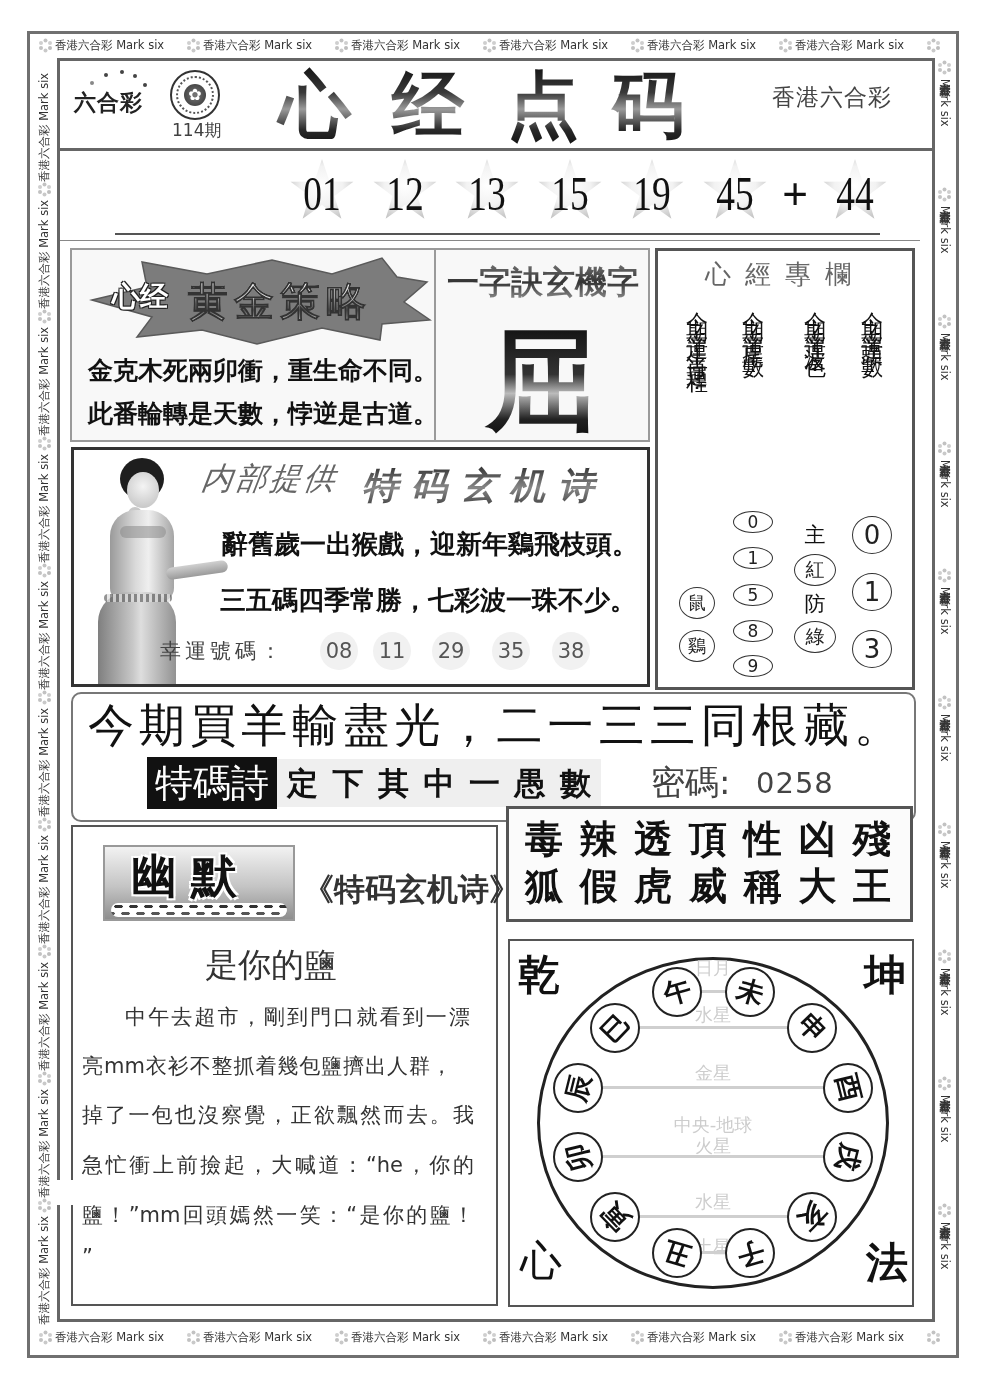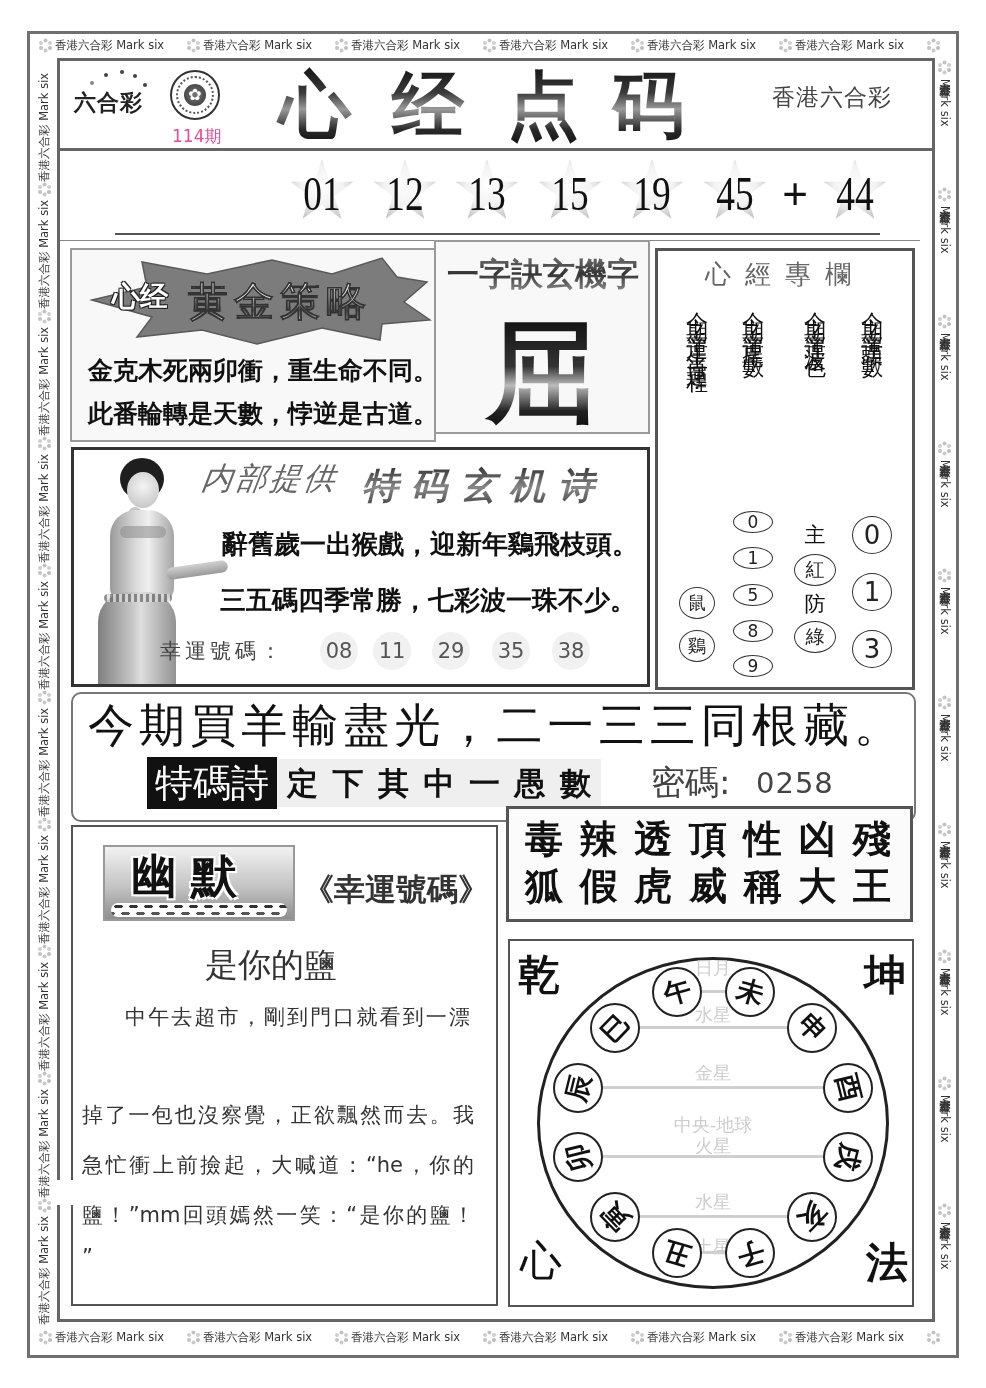--- a/index.html
+++ b/index.html
@@ -134,21 +134,21 @@
     <div class="dot" style="left:104px;top:73px"></div>
     <div class="dot" style="left:120px;top:70px"></div>
     <div class="dot" style="left:133px;top:74px"></div>
     <div class="dot" style="left:143px;top:83px"></div>
     <div class="a" style="left:74px;top:90px;font:bold 22px/26px 'DejaVu Sans',sans-serif;color:#222;letter-spacing:1px">六合彩</div>
   </div>
   <div class="a" style="left:170px;top:70px;width:50px;height:50px;border:2px solid #333;border-radius:50%;background:#fff">
     <div class="a" style="left:4px;top:4px;width:38px;height:38px;border:2px dotted #555;border-radius:50%"></div>
     <div class="a" style="left:12px;top:12px;width:22px;height:22px;border-radius:50%;background:radial-gradient(#777,#333);color:#fff;font:16px/22px 'DejaVu Sans',sans-serif;text-align:center">✿</div>
   </div>
-  <div class="a" style="left:172px;top:126px;font:17px/20px 'DejaVu Sans',sans-serif;color:#ec4899">114期</div>
+  <div class="a" style="left:172px;top:120px;font:17px/20px 'DejaVu Sans',sans-serif;color:#404040">114期</div>
 
   <div class="title-char" style="left:267px">心</div>
   <div class="title-char" style="left:380px">经</div>
   <div class="title-char" style="left:495px">点</div>
   <div class="title-char" style="left:600px">码</div>
 
   <div class="a" style="left:772px;top:83px;font:23px/28px 'DejaVu Sans',sans-serif;color:#444;letter-spacing:1px">香港六合彩</div>
   <div class="a" style="left:57px;top:148px;width:878px;height:3px;background:#666"></div>
 </div>
 
@@ -191,21 +191,21 @@
 <div class="box" style="left:70px;top:248px;width:366px;height:194px;border:2px solid #9a9a9a;background:#f8f8f8">
   <svg class="a" style="left:10px;top:2px" width="350" height="95">
     <polygon points="10,48 65,35 60,10 125,22 190,8 250,22 300,6 315,25 345,30 322,50 348,68 300,72 298,88 240,76 175,92 120,78 55,85 70,65" fill="#7c7c7c" stroke="#5a5a5a" stroke-width="1.5"></polygon>
   </svg>
   <div class="a" style="left:40px;top:31px;font:bold 28px/32px 'DejaVu Sans',sans-serif;color:#fff;text-shadow:-1px -1px 0 #222,1px -1px 0 #222,-1px 1px 0 #222,1px 1px 0 #222">心经</div>
   <div class="a" style="left:116px;top:28px;font:bold 40px/46px 'DejaVu Serif',serif;letter-spacing:6px;background:linear-gradient(180deg,#fff 0%,#ddd 40%,#555 70%,#eee 100%);-webkit-background-clip:text;background-clip:text;color:transparent;-webkit-text-stroke:0.6px #333">黄金策略</div>
   <div class="a justify" style="left:16px;top:106px;width:344px;font:bold 25px/30px 'DejaVu Serif',serif;color:#111">金克木死兩卯衝，重生命不同。</div>
   <div class="a justify" style="left:16px;top:149px;width:344px;font:bold 25px/30px 'DejaVu Serif',serif;color:#111">此番輪轉是天數，悖逆是古道。</div>
 </div>
 
-<div class="box" style="left:434px;top:240px;width:216px;height:194px;border:2px solid #9a9a9a;background:#f8f8f8">
+<div class="box" style="left:434px;top:248px;width:216px;height:194px;border:2px solid #9a9a9a;background:#f8f8f8">
   <div class="a" style="left:11px;top:12px;width:192px;font:bold 32px/40px 'DejaVu Sans',sans-serif;background:linear-gradient(180deg,#777,#333 50%,#999);-webkit-background-clip:text;background-clip:text;color:transparent;white-space:nowrap">一字訣玄機字</div>
   <div class="a" style="left:40px;top:74px;width:130px;text-align:center;font:bold 110px/112px 'DejaVu Sans',sans-serif;background:linear-gradient(180deg,#111 0%,#333 45%,#bbb 62%,#222 85%,#111 100%);-webkit-background-clip:text;background-clip:text;color:transparent">屈</div>
 </div>
 
 <div class="box" style="left:655px;top:248px;width:260px;height:442px;border:3px solid #555;background:#fff"></div>
 <div class="a" style="left:705px;top:258px;font:26px/32px 'DejaVu Serif',serif;letter-spacing:14px;color:#666;white-space:nowrap">心經專欄</div>
 
 <div class="vcol" style="left:686px">今期幸運生肖運程：</div>
 <div class="vcol" style="left:742px">今期幸運尾數：</div>
 <div class="vcol" style="left:804px">今期幸運波色：</div>
@@ -258,23 +258,24 @@
   <div class="a" style="left:74px;top:63px;width:130px;height:52px;background:#111;color:#fff;font:38px/52px 'DejaVu Sans',sans-serif;text-align:center;white-space:nowrap">特碼詩</div>
   <div class="a" style="left:578px;top:66px;font:34px/44px 'DejaVu Sans',sans-serif;color:#444;white-space:nowrap">密碼:</div>
   <div class="a" style="left:683px;top:71px;font:29px/36px 'DejaVu Sans',sans-serif;color:#444;letter-spacing:1px">0258</div>
 </div>
 
 <div class="box" style="left:71px;top:825px;width:427px;height:481px;border:2px solid #555;background:#fff">
   <div class="a" style="left:30px;top:18px;width:192px;height:76px;border:2px solid #999;background:linear-gradient(180deg,#f2f2f2,#c4c4c4 55%,#8e8e8e)">
     <div class="a" style="left:26px;top:2px;font:bold 46px/54px 'DejaVu Sans',sans-serif;letter-spacing:14px;color:#111;text-shadow:-2px -2px 0 #fff,2px -2px 0 #fff,-2px 2px 0 #fff,2px 2px 0 #fff">幽默</div>
     <div class="a" style="left:6px;top:56px;width:176px;height:14px;background:radial-gradient(ellipse 6px 2.5px at center,#333 70%,transparent 80%) 0 0/15px 7px repeat-x,radial-gradient(ellipse 6px 2.5px at center,#555 70%,transparent 80%) 7px 7px/15px 7px repeat-x;background-color:#fff;border-radius:7px"></div>
   </div>
-  <div class="a" style="left:230px;top:43px;font:bold 31px/38px 'DejaVu Sans',sans-serif;color:#333;white-space:nowrap">《幸運號碼》</div>
+  <div class="a" style="left:230px;top:43px;font:bold 31px/38px 'DejaVu Sans',sans-serif;color:#333;white-space:nowrap">《特码玄机诗》</div>
   <div class="a" style="left:132px;top:118px;font:33px/40px 'DejaVu Sans',sans-serif;color:#333">是你的鹽</div>
   <div class="para justify" style="left:52px;top:177px;width:345px">中午去超市，剛到門口就看到一漂</div>
+  <div class="para justify" style="left:9px;top:226px;width:370px">亮mm衣衫不整抓着幾包鹽擠出人群，</div>
   <div class="para justify" style="left:9px;top:275px;width:392px">掉了一包也沒察覺，正欲飄然而去。我</div>
   <div class="para justify" style="left:9px;top:325px;width:392px">急忙衝上前撿起，大喊道：“he，你的</div>
   <div class="para justify" style="left:9px;top:375px;width:392px">鹽！”mm回頭嫣然一笑：“是你的鹽！</div>
   <div class="para" style="left:9px;top:417px">”</div>
 </div>
 
 <div class="a" style="left:52px;top:1180px;width:26px;height:25px;background:#fff"></div>
 
 <div class="box" style="left:506px;top:806px;width:407px;height:116px;border:3px solid #555;background:#fbfbfb">
   <div class="a justify" style="left:16px;top:8px;width:366px;font:bold 38px/44px 'DejaVu Serif',serif;color:#111">毒辣透頂性凶殘</div>

